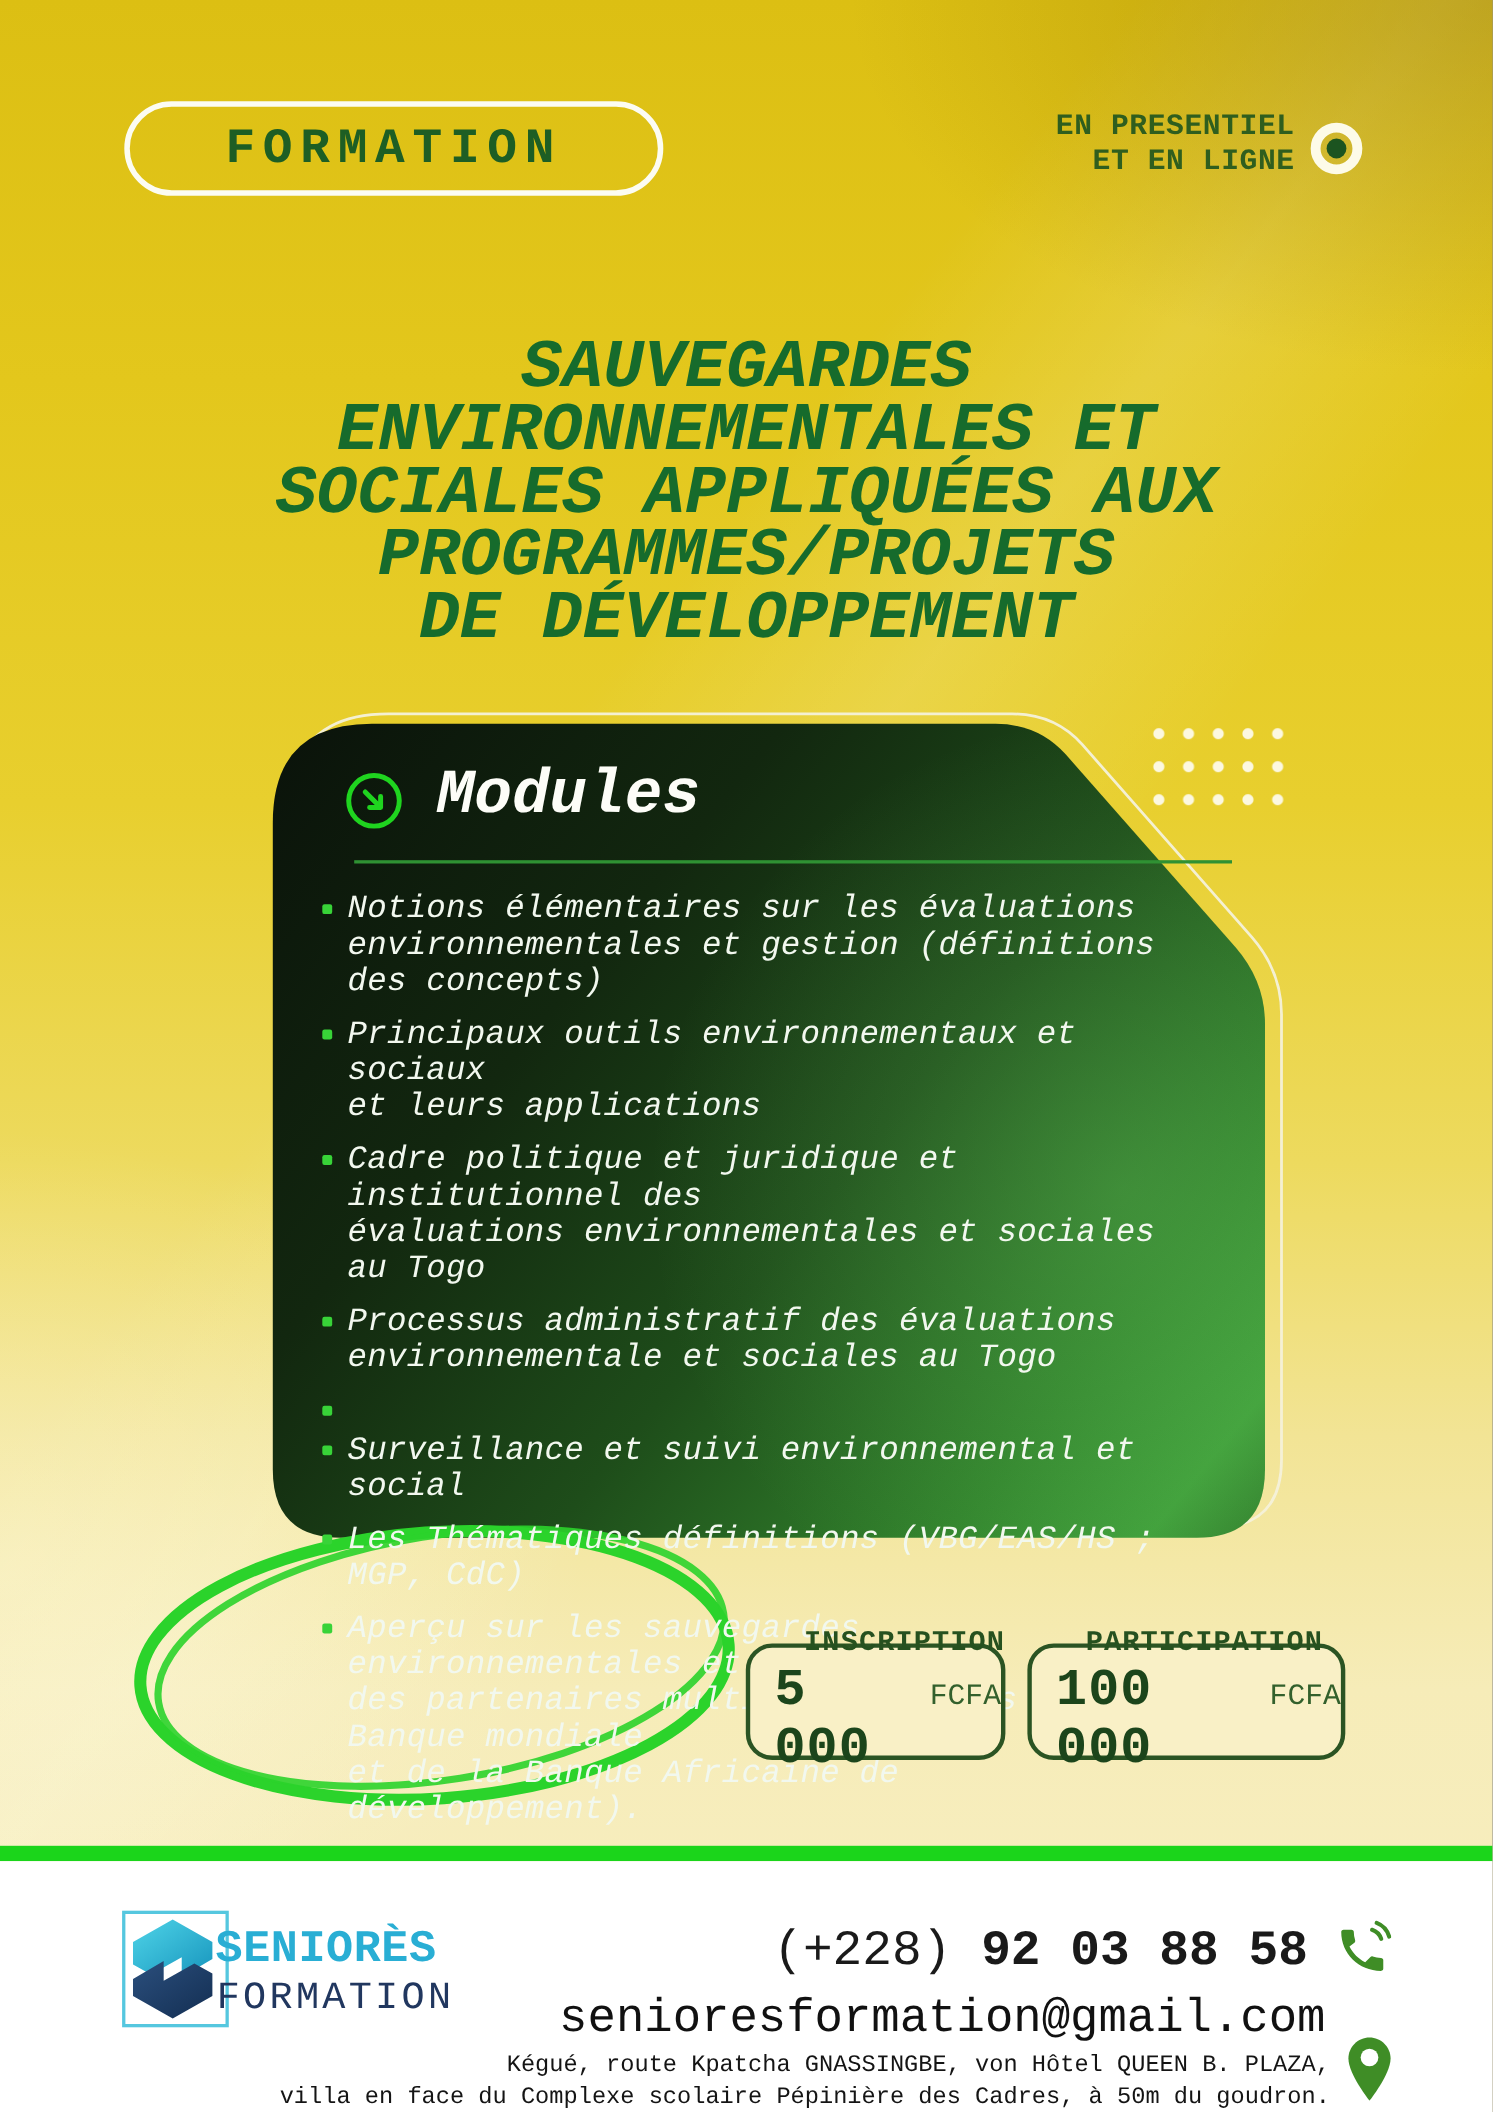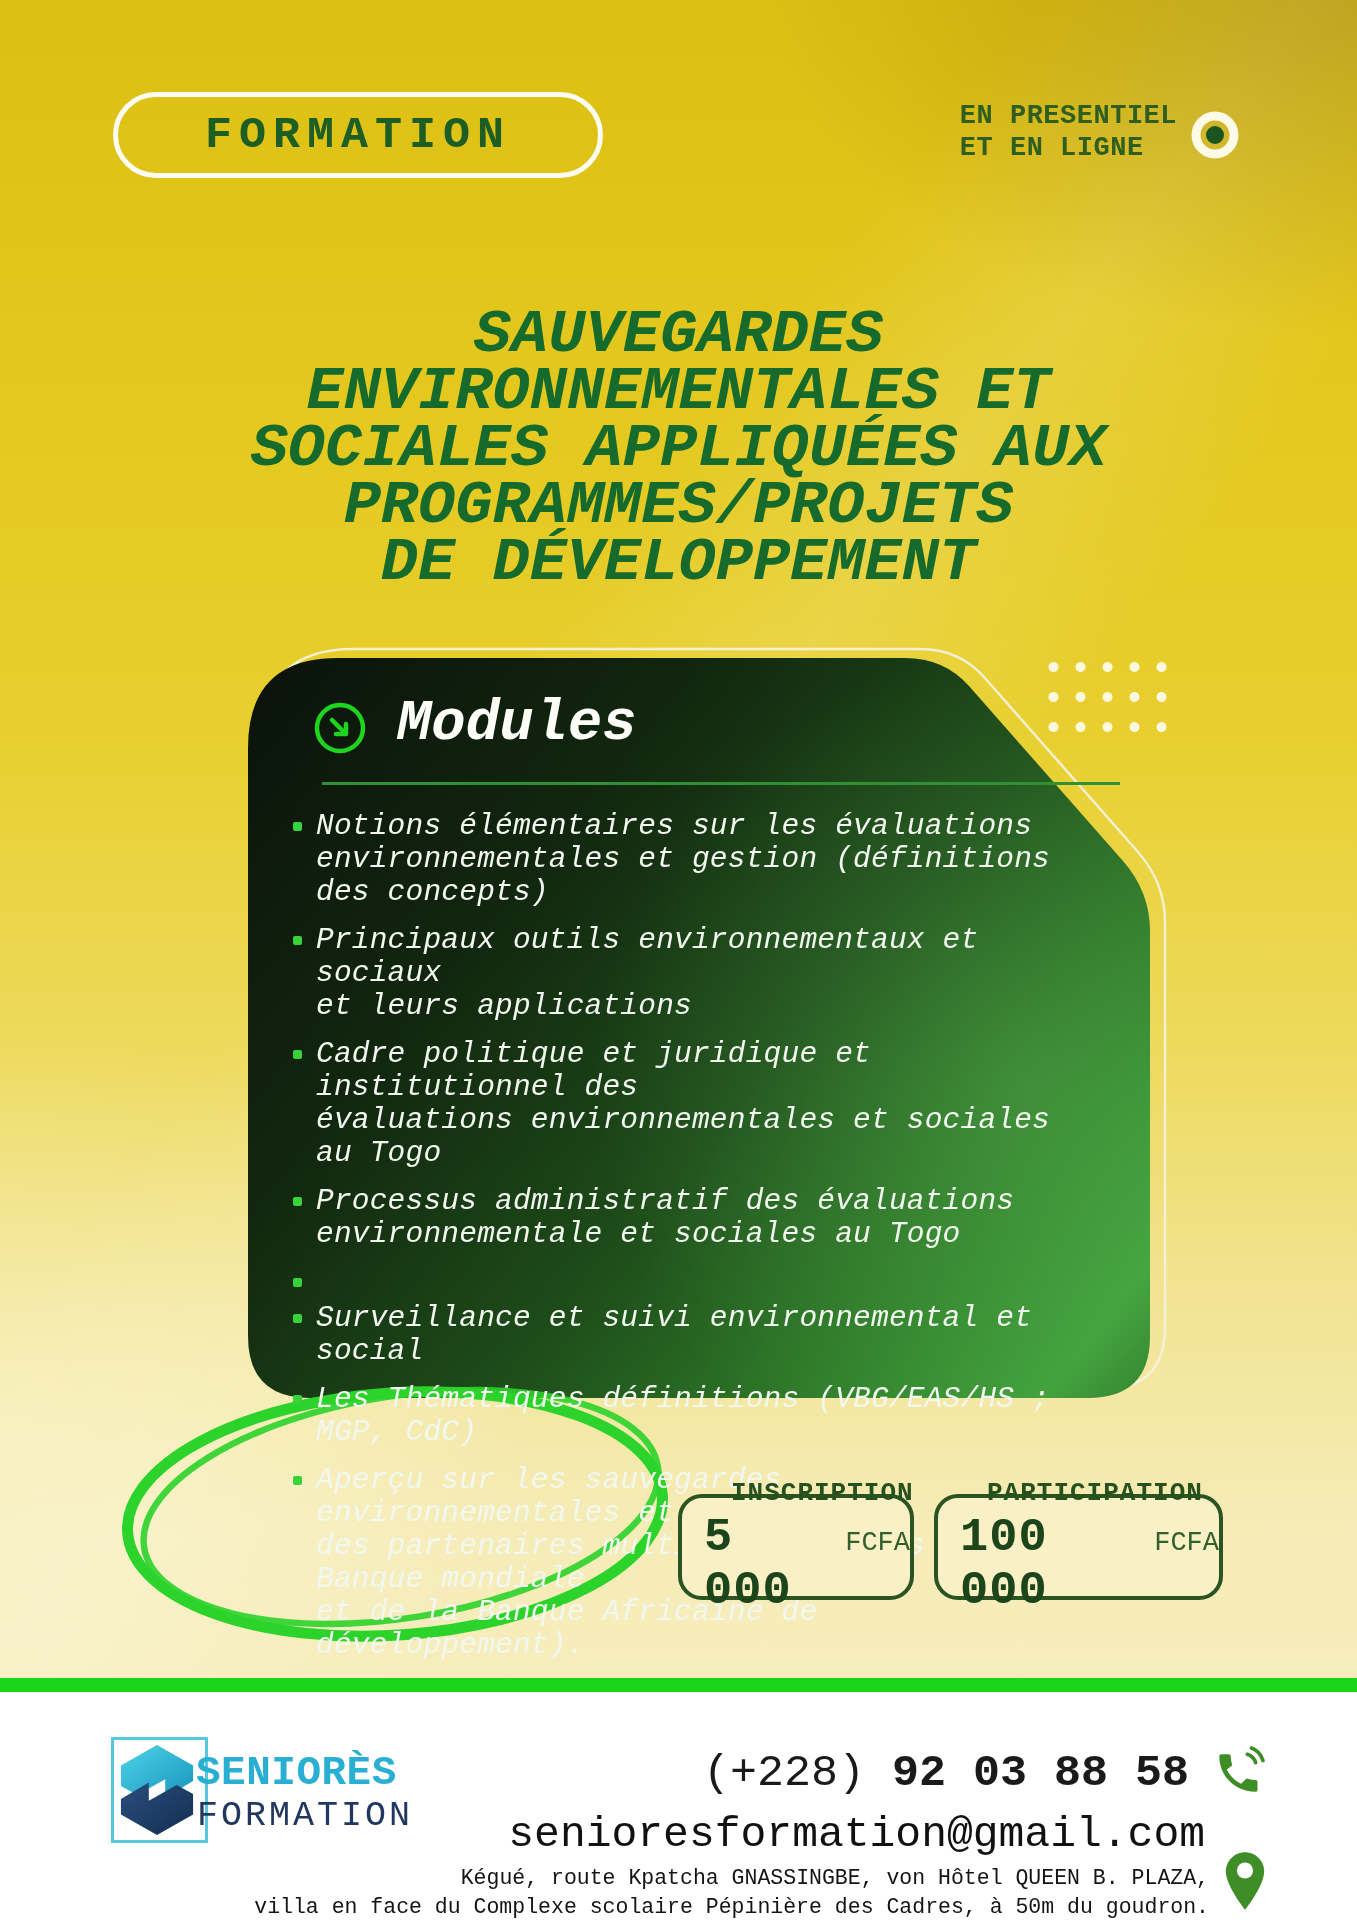--- a/index.html
+++ b/index.html
@@ -10,21 +10,21 @@
       radial-gradient(900px 520px at 100% 0%, rgba(120,92,0,0.32), rgba(120,92,0,0) 65%),
       radial-gradient(760px 560px at 0% 74%, rgba(255,252,228,0.38), rgba(255,252,228,0) 70%),
       linear-gradient(128deg, rgba(255,255,240,0) 36%, rgba(255,255,240,0.15) 46%, rgba(255,255,240,0) 57%),
       linear-gradient(180deg,#dcbf13 0%,#e3c71c 18%,#e8cf2e 38%,#edda5e 55%,#f2e495 68%,#f6ecb8 80%,#f8efc4 100%);
   }
   .abs{position:absolute;}
   
   .badge{left:113px;top:92px;width:490px;height:86px;border:5px solid #fcfcf2;border-radius:46px;
     display:flex;align-items:center;justify-content:center;box-sizing:border-box;}
   .badge span{font-size:45px;font-weight:bold;letter-spacing:7px;color:#1d5e24;}
-  .mode{right:180px;top:100px;text-align:left;font-size:27px;font-weight:bold;line-height:32px;
+  .mode{right:180px;top:100px;text-align:right;font-size:27px;font-weight:bold;line-height:32px;
     color:#2f5e1e;letter-spacing:0.5px;}
   .mode-icon{left:1188px;top:108px;width:54px;height:54px;}
   
   .title{left:0;right:0;top:306px;text-align:center;font-size:62px;line-height:57px;
     font-weight:bold;font-style:italic;color:#166b2c;}
   
   .panel-heading-icon{left:313px;top:701px;width:54px;height:54px;}
   .panel-heading{left:397px;top:692px;font-size:57px;font-weight:bold;font-style:italic;color:#fdfdf8;}
   .panel-divider{left:322px;top:782px;width:798px;height:3px;background:#2f9133;}
   .module-list{left:293px;top:810px;width:810px;}

